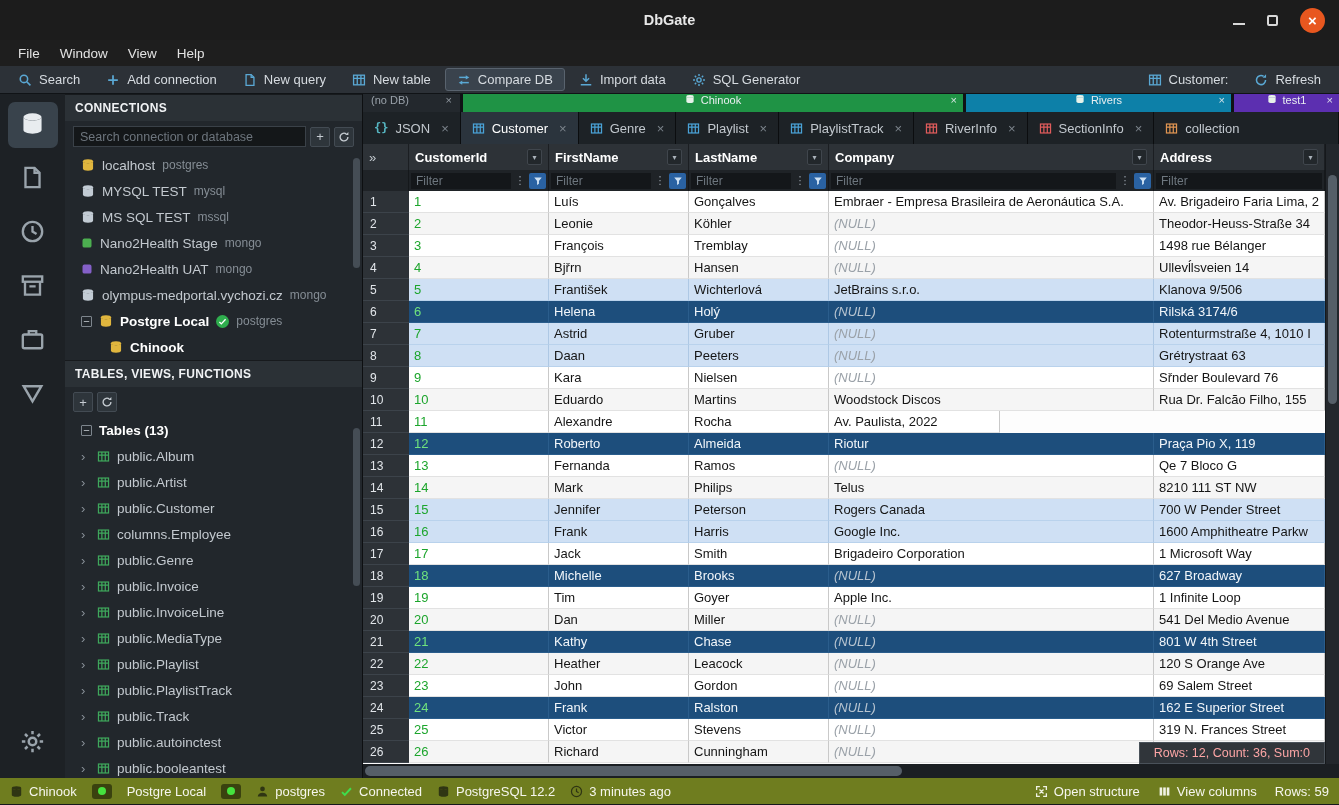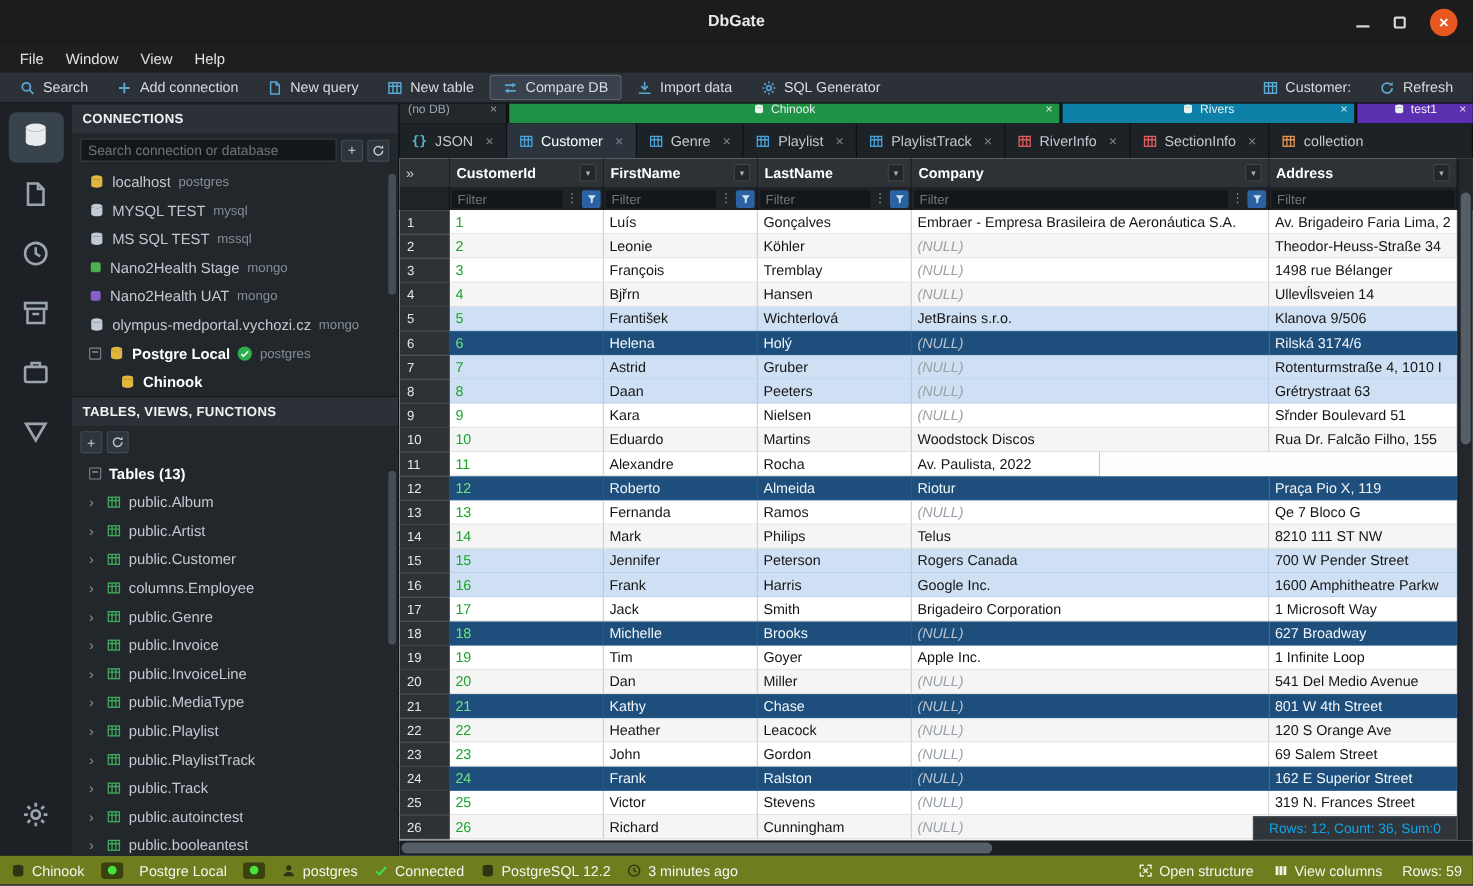--- a/index.html
+++ b/index.html
@@ -86,21 +86,21 @@
 .drow.sel .dcell{background:#cfe0f4;border-bottom-color:#b9d2ec;border-right-color:#aec8e4}
 .drow.mark .dcell{background:#1d4e7c;color:#f2f6fa;border-bottom-color:#2a5d8c;border-right-color:#2a5d8c}
 .pk{color:#1ca52c}
 .drow.mark .pk{color:#6fe37d}
 .nullv{color:#9aa1a8;font-style:italic}
 .drow.mark .nullv{color:#b7c4d0}
 .vscroll{position:absolute;top:0;right:0;bottom:14px;width:14px;background:#23272c;border-left:1px solid #15181b}
 .vthumb{position:absolute;top:5%;left:2px;right:2px;height:37%;background:#565f68;border-radius:6px}
 .hscroll{flex:0 0 14px;background:#1b1f23;position:relative}
 .hthumb{position:absolute;top:2px;bottom:2px;left:2px;width:55%;background:#565f68;border-radius:6px}
-.grid-overlay{position:absolute;right:14px;bottom:14px;height:22px;background:#30353a;color:#0ea5e9;font-size:12.5px;display:flex;align-items:center;padding:0 14px;border:1px solid #4a525a;z-index:5;white-space:nowrap}
+.grid-overlay{position:absolute;right:14px;bottom:14px;height:22px;background:#30353a;color:#fca5a5;font-size:12.5px;display:flex;align-items:center;padding:0 14px;border:1px solid #4a525a;z-index:5;white-space:nowrap}
 
 
 .statusbar{flex:0 0 26px;background:#6f7d1f;display:flex;align-items:center;padding:0 10px;gap:15px;color:#f6f6ee;font-size:13px}
 .sb-left,.sb-right{display:flex;align-items:center;gap:15px}
 .sb-right{margin-left:auto;gap:18px}
 .sb-item{display:flex;align-items:center;gap:6px;white-space:nowrap}
 .sb-badge{width:20px;height:15px;background:#3a420f;border-radius:3px;display:flex;align-items:center;justify-content:center}
 .sb-dot{width:8px;height:8px;border-radius:50%;background:#46e23e}
 </style>
 </head>
@@ -850,21 +850,21 @@
               <div class="dcell" style="width:171px;flex:0 0 171px">Grétrystraat 63</div>
             </div>
             <div class="drow odd">
     <div class="rnum">9</div>
               <div class="dcell pk" style="width:140px;flex:0 0 140px">9</div>
               <div class="dcell" style="width:140px;flex:0 0 140px">Kara</div>
               <div class="dcell" style="width:140px;flex:0 0 140px">Nielsen</div>
               <div class="dcell" style="width:325px;flex:0 0 325px">
                 <span class="nullv">(NULL)</span>
               </div>
-              <div class="dcell" style="width:171px;flex:0 0 171px">Sřnder Boulevard 51</div>
+              <div class="dcell" style="width:171px;flex:0 0 171px">Sřnder Boulevard 76</div>
             </div>
             <div class="drow even">
     <div class="rnum">10</div>
               <div class="dcell pk" style="width:140px;flex:0 0 140px">10</div>
               <div class="dcell" style="width:140px;flex:0 0 140px">Eduardo</div>
               <div class="dcell" style="width:140px;flex:0 0 140px">Martins</div>
               <div class="dcell" style="width:325px;flex:0 0 325px">Woodstock Discos</div>
               <div class="dcell" style="width:171px;flex:0 0 171px">Rua Dr. Falcão Filho, 155</div>
             </div>
             <div class="drow odd">

